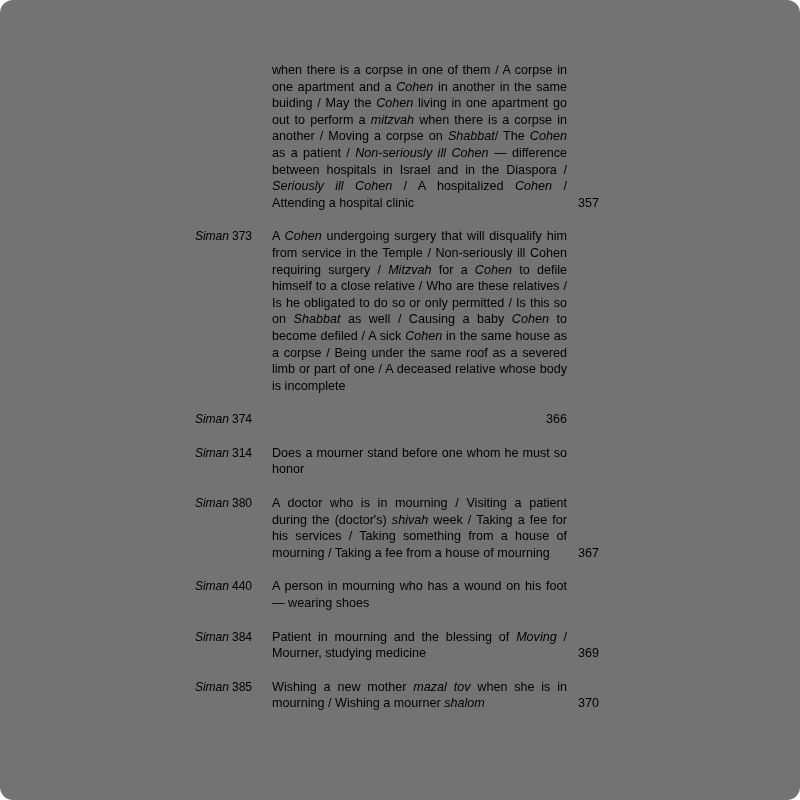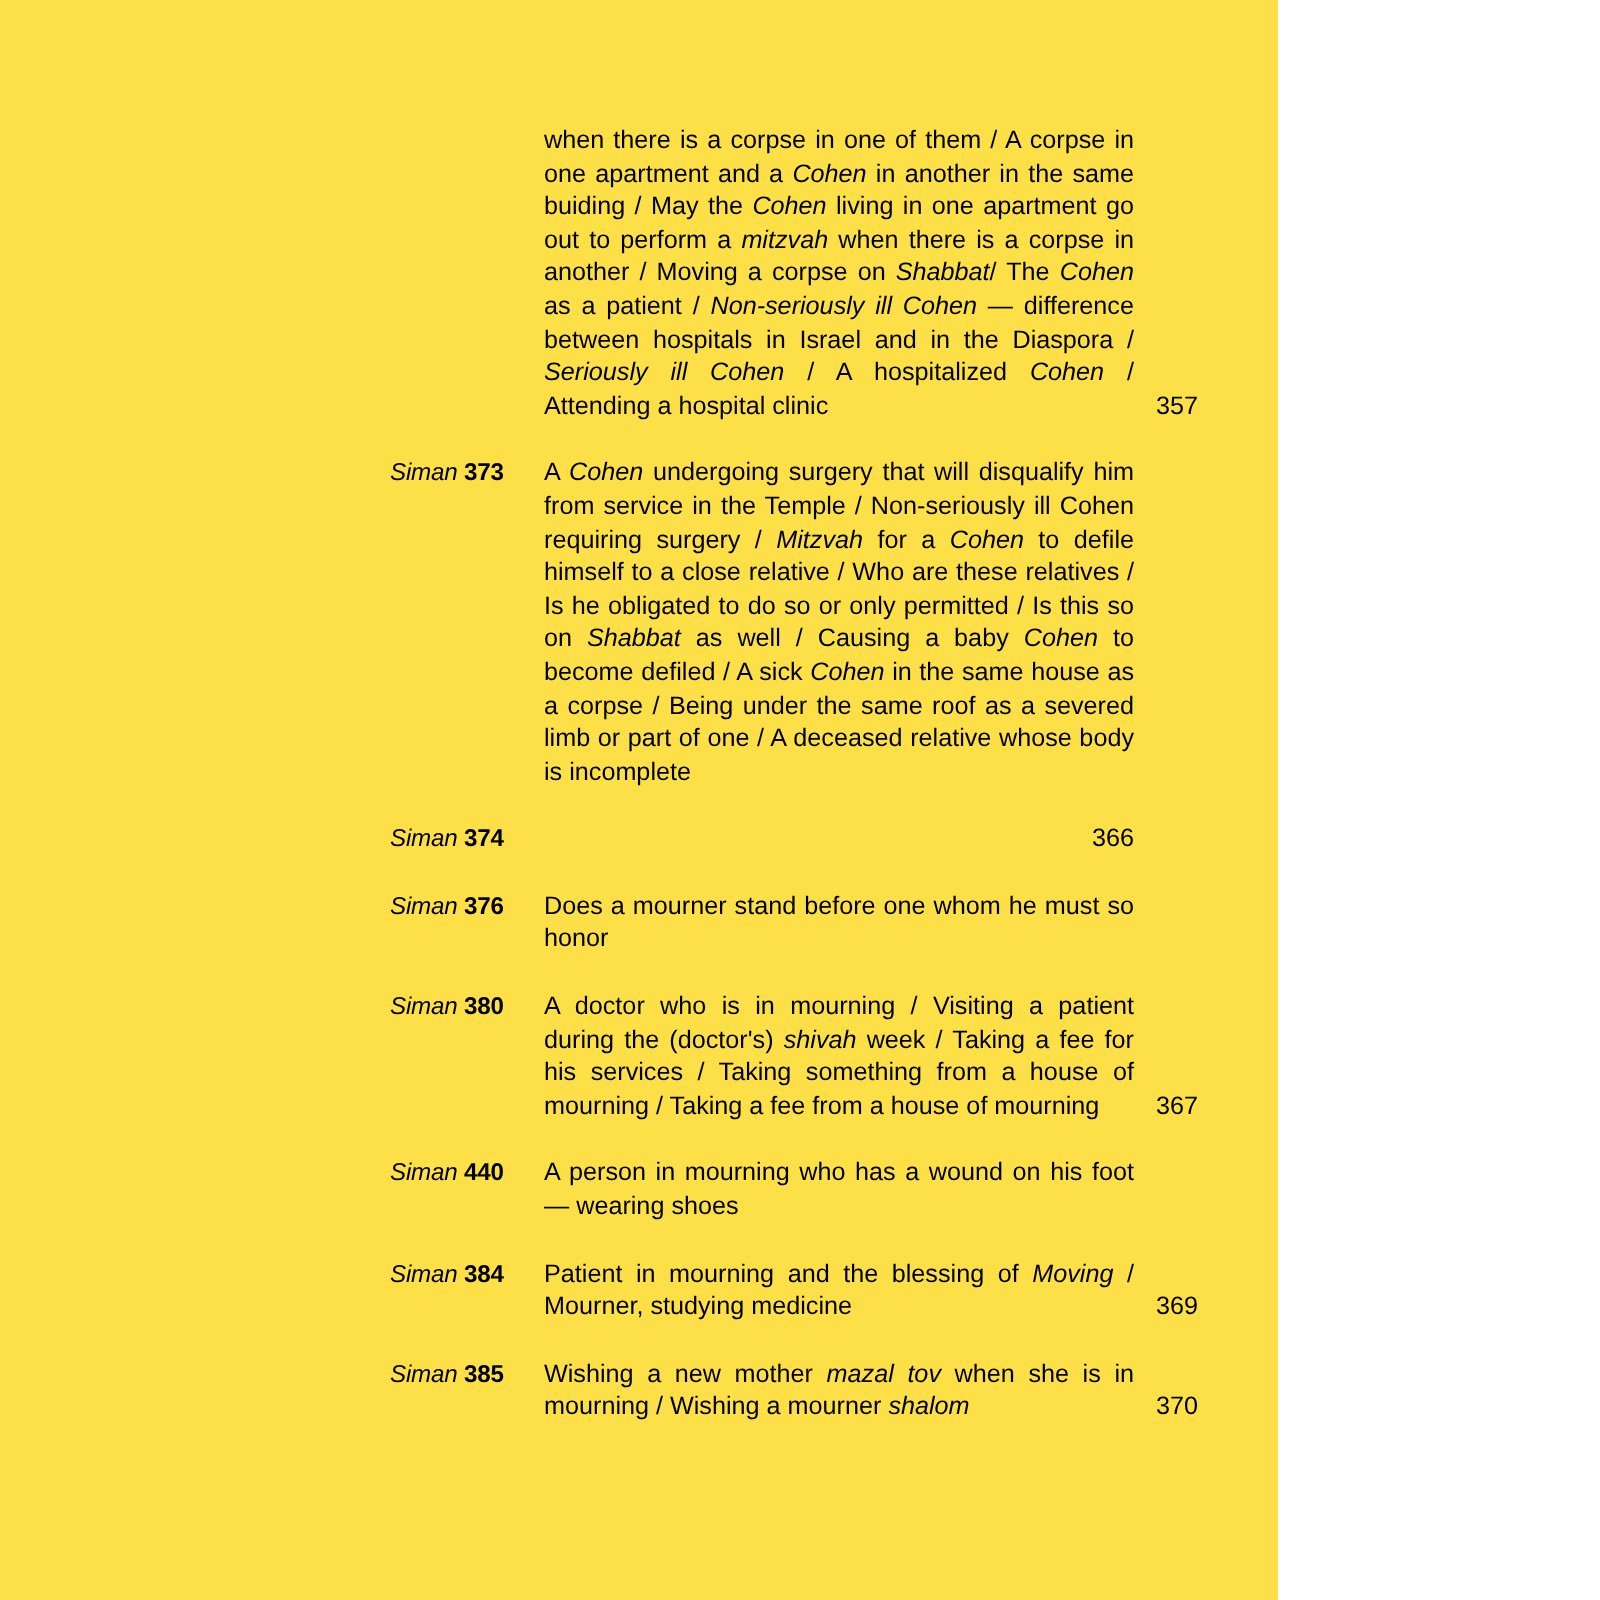--- a/index.html
+++ b/index.html
@@ -9,23 +9,24 @@
   }
   body {
     width: 800px;
     height: 800px;
     font-family: "Liberation Sans", sans-serif;
     color: #000000;
     overflow: hidden;
   }
   #page {
     position: relative;
-    width: 639px;
+    width: 800px;
     height: 800px;
-    background: #fde047;
+    background: #737373;
+    border-radius: 13px;
   }
   
   #toc {
     position: absolute;
     left: 195px;
     top: 62px;
     width: 404px;
   }
   .entry {
     display: grid;
@@ -39,21 +40,21 @@
     font-size: 12.1px;
     line-height: 16.6px;
     white-space: nowrap;
     letter-spacing: -0.1px;
   }
   .siman-word {
     font-weight: normal;
     font-style: italic;
   }
   .siman-num {
-    font-weight: bold;
+    font-weight: normal;
     font-style: normal;
   }
   .entry-text {
     font-size: 12.6px;
     line-height: 16.6px;
     text-align: justify;
     text-justify: inter-word;
     hyphens: manual;
   }
   
@@ -89,21 +90,21 @@
       <div class="entry">
         <div class="siman-label"><span class="siman-word">Siman</span><span class="siman-num"> 373</span></div>
         <div class="entry-text"><span>A </span><i>Cohen</i><span> undergoing surgery that will disqualify him from service in the Temple / Non-seriously ill Cohen requiring surgery / </span><i>Mitzvah</i><span> for a </span><i>Cohen</i><span> to defile himself to a close relative / Who are these relatives / Is he obligated to do so or only permitted / Is this so on </span><i>Shabbat</i><span> as well / Causing a baby </span><i>Cohen</i><span> to become defiled / A sick </span><i>Cohen</i><span> in the same house as a corpse / Being under the same roof as a severed limb or part of one / A deceased relative whose body is incomplete</span></div>
         <div class="folio"></div>
       </div>
       <div class="entry">
         <div class="siman-label"><span class="siman-word">Siman</span><span class="siman-num"> 374</span></div>
         <div class="folio has-num">366</div>
       </div>
       <div class="entry">
-        <div class="siman-label"><span class="siman-word">Siman</span><span class="siman-num"> 376</span></div>
+        <div class="siman-label"><span class="siman-word">Siman</span><span class="siman-num"> 314</span></div>
         <div class="entry-text"><span>Does a mourner stand before one whom he must so honor</span></div>
         <div class="folio"></div>
       </div>
       <div class="entry">
         <div class="siman-label"><span class="siman-word">Siman</span><span class="siman-num"> 380</span></div>
         <div class="entry-text"><span>A doctor who is in mourning / Visiting a patient during the (doctor's) </span><i>shivah</i><span> week / Taking a fee for his services / Taking something from a house of mourning / Taking a fee from a house of mourning</span></div>
         <div class="folio has-num">367</div>
       </div>
       <div class="entry">
         <div class="siman-label"><span class="siman-word">Siman</span><span class="siman-num"> 440</span></div>

